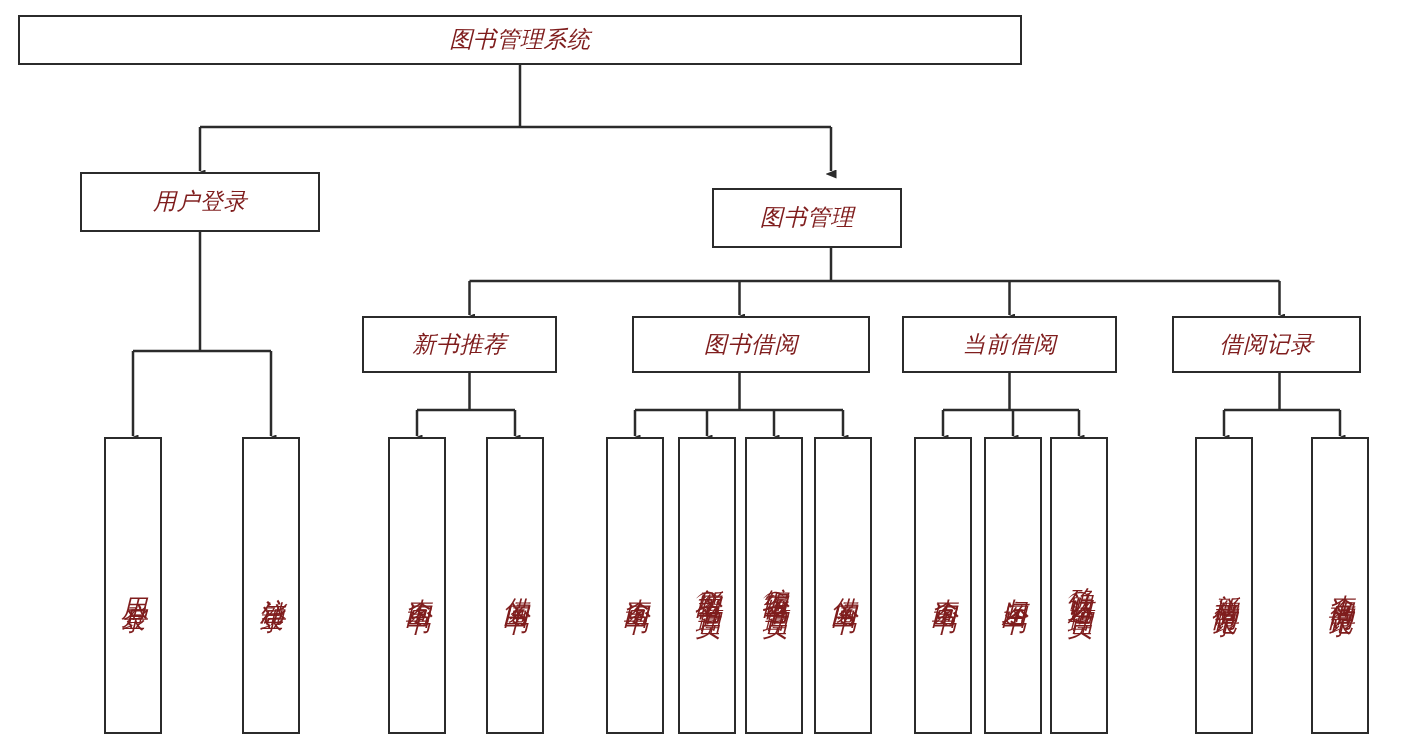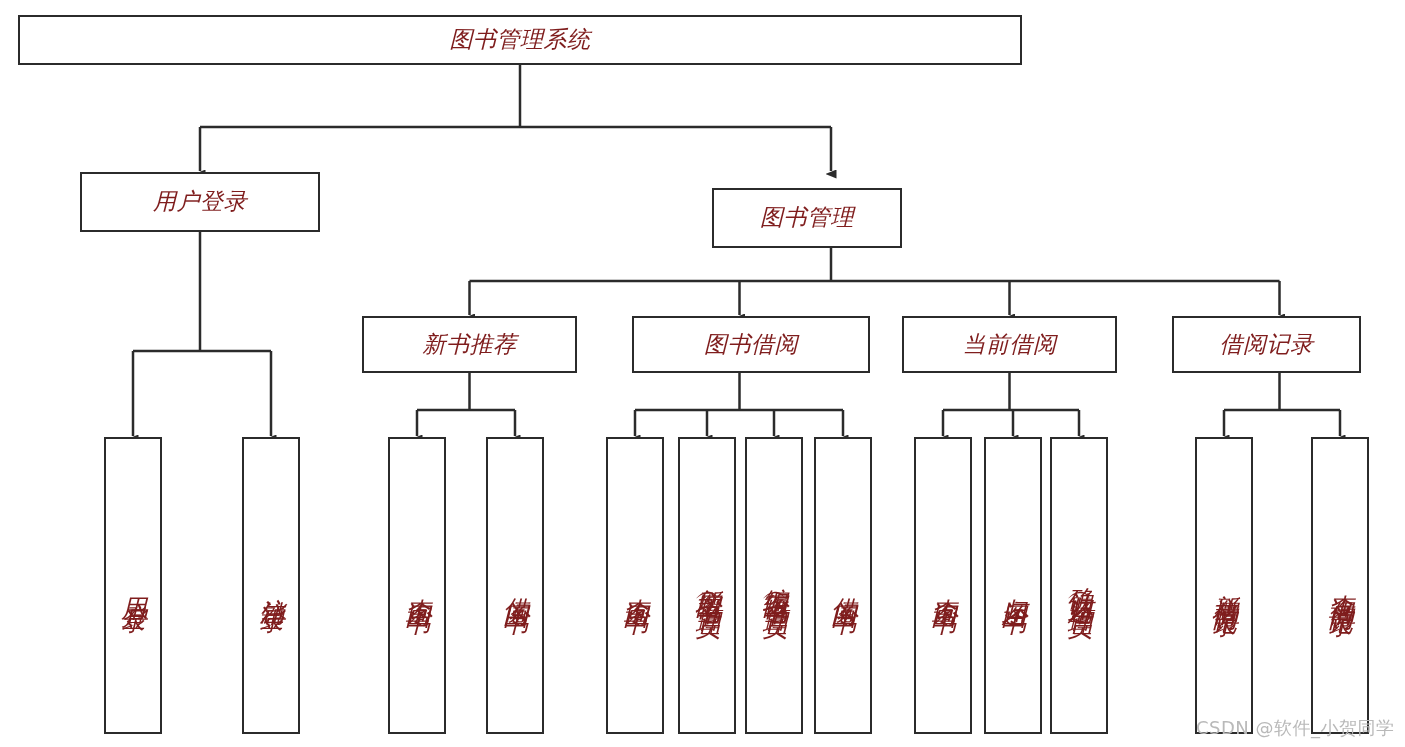--- a/index.html
+++ b/index.html
@@ -118,21 +118,21 @@
   <div id="nodes">
       <div class="node horiz root" style="left: 18px; top: 15px; width: 1004px; height: 50px;">
         <span class="lbl">图书管理系统</span>
       </div>
       <div class="node horiz" style="left: 80px; top: 172px; width: 240px; height: 60px;">
         <span class="lbl">用户登录</span>
       </div>
       <div class="node horiz" style="left: 712px; top: 188px; width: 190px; height: 60px;">
         <span class="lbl">图书管理</span>
       </div>
-      <div class="node horiz" style="left: 362px; top: 316px; width: 215px; height: 57px;">
+      <div class="node horiz" style="left: 362px; top: 316px; width: 195px; height: 57px;">
         <span class="lbl">新书推荐</span>
       </div>
       <div class="node horiz" style="left: 632px; top: 316px; width: 238px; height: 57px;">
         <span class="lbl">图书借阅</span>
       </div>
       <div class="node horiz" style="left: 902px; top: 316px; width: 215px; height: 57px; align-items: center;">
         <span class="lbl">当前借阅</span>
       </div>
       <div class="node horiz" style="left: 1172px; top: 316px; width: 189px; height: 57px;">
         <span class="lbl">借阅记录</span>
@@ -171,14 +171,13 @@
         <span class="lbl">确认归还（管理员）</span>
       </div>
       <div class="node vert" style="left: 1195px; top: 437px; width: 58px; height: 297px;">
         <span class="lbl">新增借阅记录</span>
       </div>
       <div class="node vert" style="left: 1311px; top: 437px; width: 58px; height: 297px;">
         <span class="lbl">查询借阅记录</span>
       </div>
     </div>
 
-  <div class="watermark" style="left: 1196px; top: 716px;">CSDN @软件_小贺同学</div>
 </div>
 
 </body></html>

